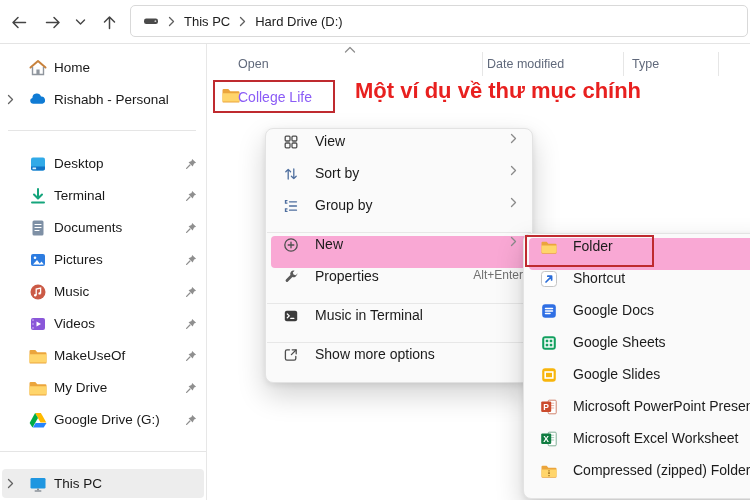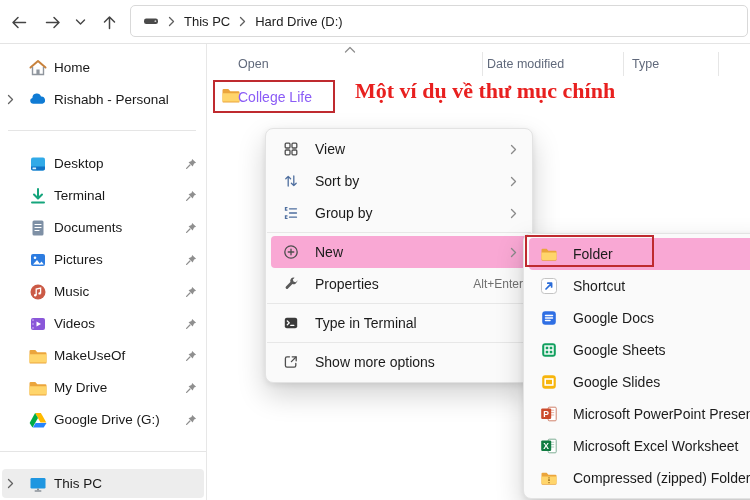--- a/index.html
+++ b/index.html
@@ -30,33 +30,33 @@
 
   
   #file-ico{position:absolute;left:221px;top:87px;z-index:2}
   #file-label{position:absolute;left:238px;top:89px;font-size:14px;color:#8b5cf6;z-index:2;white-space:nowrap}
 
   
   .menu{position:absolute;background:#fafafa;border:1px solid #e3e3e3;border-radius:8px;
     box-shadow:0 12px 28px rgba(0,0,0,.18),0 2px 6px rgba(0,0,0,.08);padding:4px 0;box-sizing:border-box}
   #ctxmenu{left:265px;top:128px;width:268px;z-index:20}
   #submenu{left:523px;top:233px;width:258px;z-index:30}
-  .mrow{height:32px;margin:0 5px;border-radius:4px;display:flex;align-items:center;font-size:14px;color:#1b1b1b}
+  .mrow{height:32px;margin:0 5px;border-radius:4px;display:flex;font-size:14px;color:#1b1b1b}
   .mrow.hl{background:#f9a8d4}
   .mrow .ic{width:18px;height:18px;margin-left:11px;margin-right:15px;flex:0 0 18px;display:flex;align-items:center;justify-content:center}
   .mrow .lbl{flex:1;white-space:nowrap;overflow:hidden}
   .mrow .chev{margin-right:10px;display:flex}
   .mrow .sc{color:#707070;font-size:12px;margin-right:4px;white-space:nowrap}
   .msep{height:1px;background:#e7e7e7;margin:3px 1px}
 
   
   .redbox{position:absolute;border:2px solid #bf2a2f;z-index:60;pointer-events:none}
   #box-college{left:213px;top:80px;width:118px;height:29px}
   #box-folder{left:525px;top:235px;width:125px;height:28px}
-  #annot{position:absolute;left:355px;top:78px;z-index:50;font-family:Liberation Serif, serif;
+  #annot{position:absolute;left:355px;top:78px;z-index:50;font-family:Liberation Sans, sans-serif;
     font-weight:bold;font-size:22px;color:#e8201f;white-space:nowrap}
 </style>
 </head>
 <body>
 
 <div id="toolbar">
   <div class="navbtn" style="left:8px">
     <svg width="18" height="17" viewBox="0 0 18 17">
         <path d="M15.5 8.5H3M8 3.5L3 8.5l5 5" fill="none" stroke="#454545" stroke-width="1.5" stroke-linecap="round" stroke-linejoin="round"></path>
       </svg>
@@ -393,21 +393,21 @@
   </div>
   <div class="msep"></div>
   <div class="mrow">
     <span class="ic">
       <svg width="16" height="16" viewBox="0 0 16 16">
           <rect x="1.8" y="2.8" width="12.4" height="10.4" rx="2" fill="#3b3b3b"></rect>
           <path d="M4.3 6l2 1.9-2 1.9" stroke="#fff" stroke-width="1.3" fill="none" stroke-linecap="round" stroke-linejoin="round"></path>
           <path d="M7.8 10.4h3" stroke="#fff" stroke-width="1.3" stroke-linecap="round"></path>
         </svg>
     </span>
-    <span class="lbl">Type in Terminal</span>
+    <span class="lbl">Music in Terminal</span>
   </div>
   <div class="msep"></div>
   <div class="mrow">
     <span class="ic">
       <svg width="16" height="16" viewBox="0 0 16 16">
           <g fill="none" stroke="#4e4e4e" stroke-width="1.3" stroke-linecap="round" stroke-linejoin="round">
             <path d="M6.5 2.8H4a1.6 1.6 0 0 0-1.6 1.6v7.2A1.6 1.6 0 0 0 4 13.2h7.2a1.6 1.6 0 0 0 1.6-1.6V9.5"></path>
             <path d="M9.2 2.8h4v4"></path>
             <path d="M13 3L8.4 7.6"></path>
           </g>

